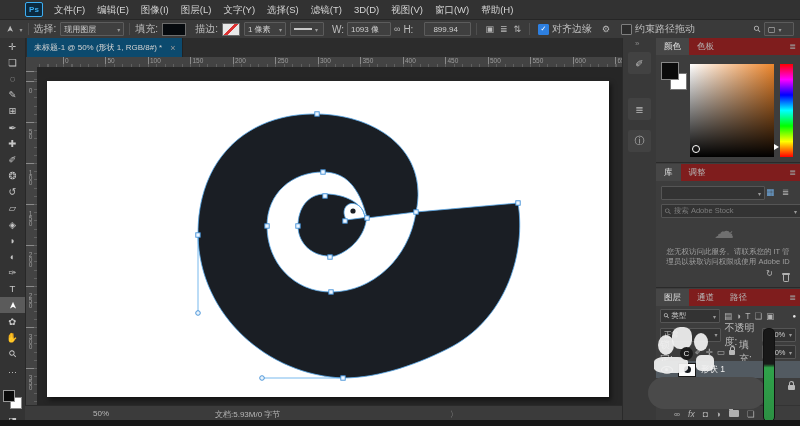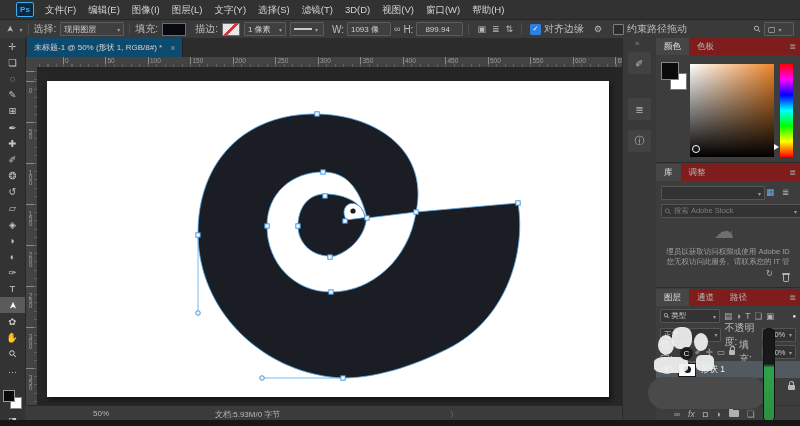--- a/index.html
+++ b/index.html
@@ -3,21 +3,21 @@
 <meta charset="utf-8">
 <style>
   html,body{margin:0;padding:0;background:#222;}
   #app{position:relative;width:800px;height:426px;overflow:hidden;background:#323232;
        font-family:"Liberation Sans","DejaVu Sans",sans-serif;color:#cfcfcf;
        -webkit-font-smoothing:antialiased;}
   .abs{position:absolute;}
   
   #menubar{left:0;top:0;width:800px;height:19px;background:#323232;border-bottom:1px solid #262626;
            display:flex;align-items:center;}
-  .ps-logo{width:16px;height:13px;margin:0 5px 0 16px;background:#0b2a40;border:1px solid #3daef2;
+  .ps-logo{width:16px;height:13px;margin:0 5px 0 25px;background:#0b2a40;border:1px solid #3daef2;
            border-radius:2px;color:#3daef2;font-size:8px;font-weight:bold;line-height:13px;text-align:center;}
   .menu-item{font-size:9.5px;color:#d4d4d4;padding:6px 6px;line-height:18px;cursor:default;}
   
   #optionsbar{left:0;top:20px;width:800px;height:18px;background:#3a3a3a;border-bottom:1px solid #262626;
               display:flex;align-items:center;font-size:8.5px;color:#c3c3c3;}
   .vsep{width:1px;height:12px;background:#4e4e4e;margin:0 5px;}
   .opt-dd{background:#3f3f3f;border:1px solid #5c5c5c;border-radius:1px;height:12px;display:flex;
           align-items:center;padding:0 3px;font-size:8px;color:#cfcfcf;}
   .dd-arrow{font-size:6px;color:#9a9a9a;margin-left:3px;}
   .swatch{width:22px;height:11px;border:1px solid #6c6c6c;background:#060a0e;}
@@ -152,21 +152,21 @@
     <span class="opt-dd" style="width:26px;margin-left:4px;" data-name="stroke-style-dropdown">
       <span class="stroke-line" data-name="stroke-style-preview"></span>
       <span class="dd-arrow" data-name="chevron-down-icon">▾</span>
     </span>
     <span class="lbl" style="margin-left:8px;" data-name="width-label">W:</span>
     <span class="opt-dd" style="width:36px;margin-left:3px;" data-name="width-field">
         <span>1093 像</span>
       </span>
     <span class="opt-ic" data-name="link-dimensions-icon">∞</span>
     <span class="lbl" data-name="height-label">H:</span>
-    <span class="opt-dd" style="width:34px;margin-left:3px;padding-left:8px;" data-name="height-field">
+    <span class="opt-dd" style="width:34px;margin-left:11px;padding-left:8px;" data-name="height-field">
         <span>899.94</span>
       </span>
     <span class="vsep" data-name="separator"></span>
     <span class="opt-ic" data-name="path-operations-icon">▣</span>
     <span class="opt-ic" data-name="path-alignment-icon">≣</span>
     <span class="opt-ic" data-name="path-arrangement-icon">⇅</span>
     <span class="vsep" data-name="separator"></span>
     <span class="cb checked" data-name="align-edges-checkbox">
         <span>✓</span>
       </span>
@@ -374,22 +374,22 @@
       <span class="picon abs" style="left:126px;top:24px;" data-name="list-view-icon">≣</span>
       <div class="well abs" style="left:5px;top:41px;width:132px;height:12px;color:#7d7d7d;" data-name="library-search-field">
         <span style="transform:rotate(-45deg);font-size:8px;" data-name="search-icon">⚲</span>
         <span style="margin-left:3px;">搜索 Adobe Stock</span>
         <span class="dd-arrow" style="margin-left:auto;" data-name="chevron-down-icon">▾</span>
       </div>
       <div class="abs" style="left:58px;top:56px;font-size:20px;color:#707070;" data-name="cloud-error-icon">
         <span>☁</span><span style="font-size:9px;position:absolute;left:12px;top:10px;">✕</span>
       </div>
       <div class="abs" style="left:0;top:84px;width:144px;text-align:center;font-size:7.5px;color:#9f9f9f;" data-name="library-error-message">
+        <div>您无权访问此服务。请联系您的 IT 管</div>
         <div>理员以获取访问权限或使用 Adobe ID</div>
-        <div>您无权访问此服务。请联系您的 IT 管</div>
       </div>
       <span class="picon abs" style="left:110px;top:105px;" data-name="sync-icon">↻</span>
       <span class="mtrash abs" style="left:126px;top:105px;" data-name="trash-icon"></span>
     </div>
 
     <div class="abs" style="left:0;top:249px;width:144px;height:133px;border-top:1px solid #2a2a2a;" data-name="layers-panel">
       <div class="ptabs" style="top:1px;" data-name="layers-panel-tabs">
         <span class="ptab active" data-name="tab-layers">图层</span>
         <span class="ptab" data-name="tab-channels">通道</span>
         <span class="ptab" data-name="tab-paths">路径</span>

